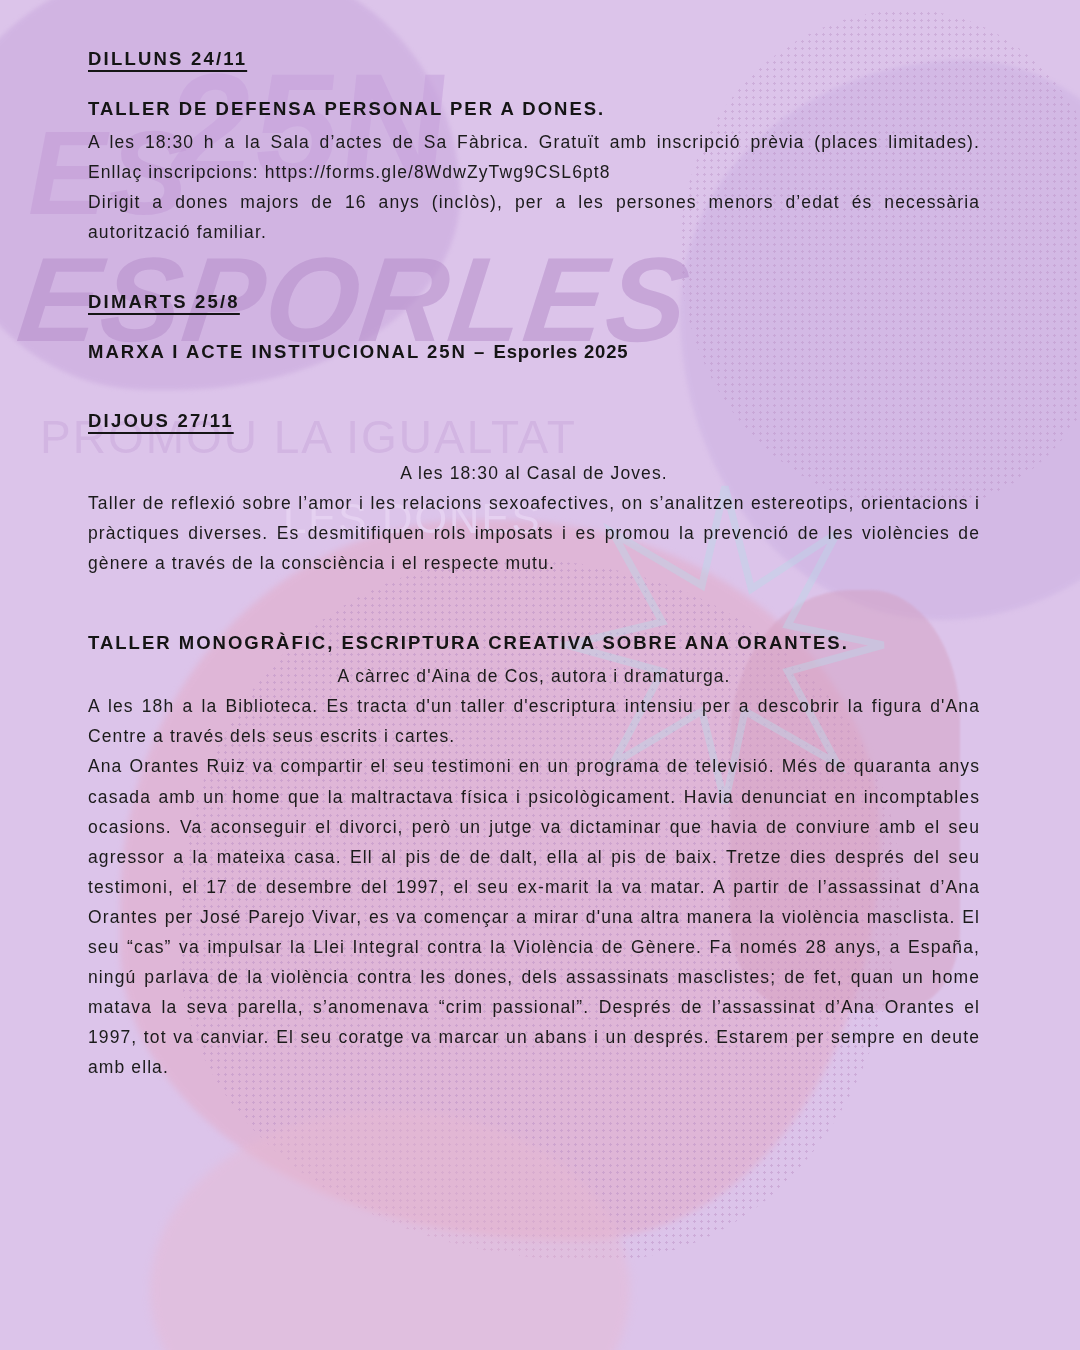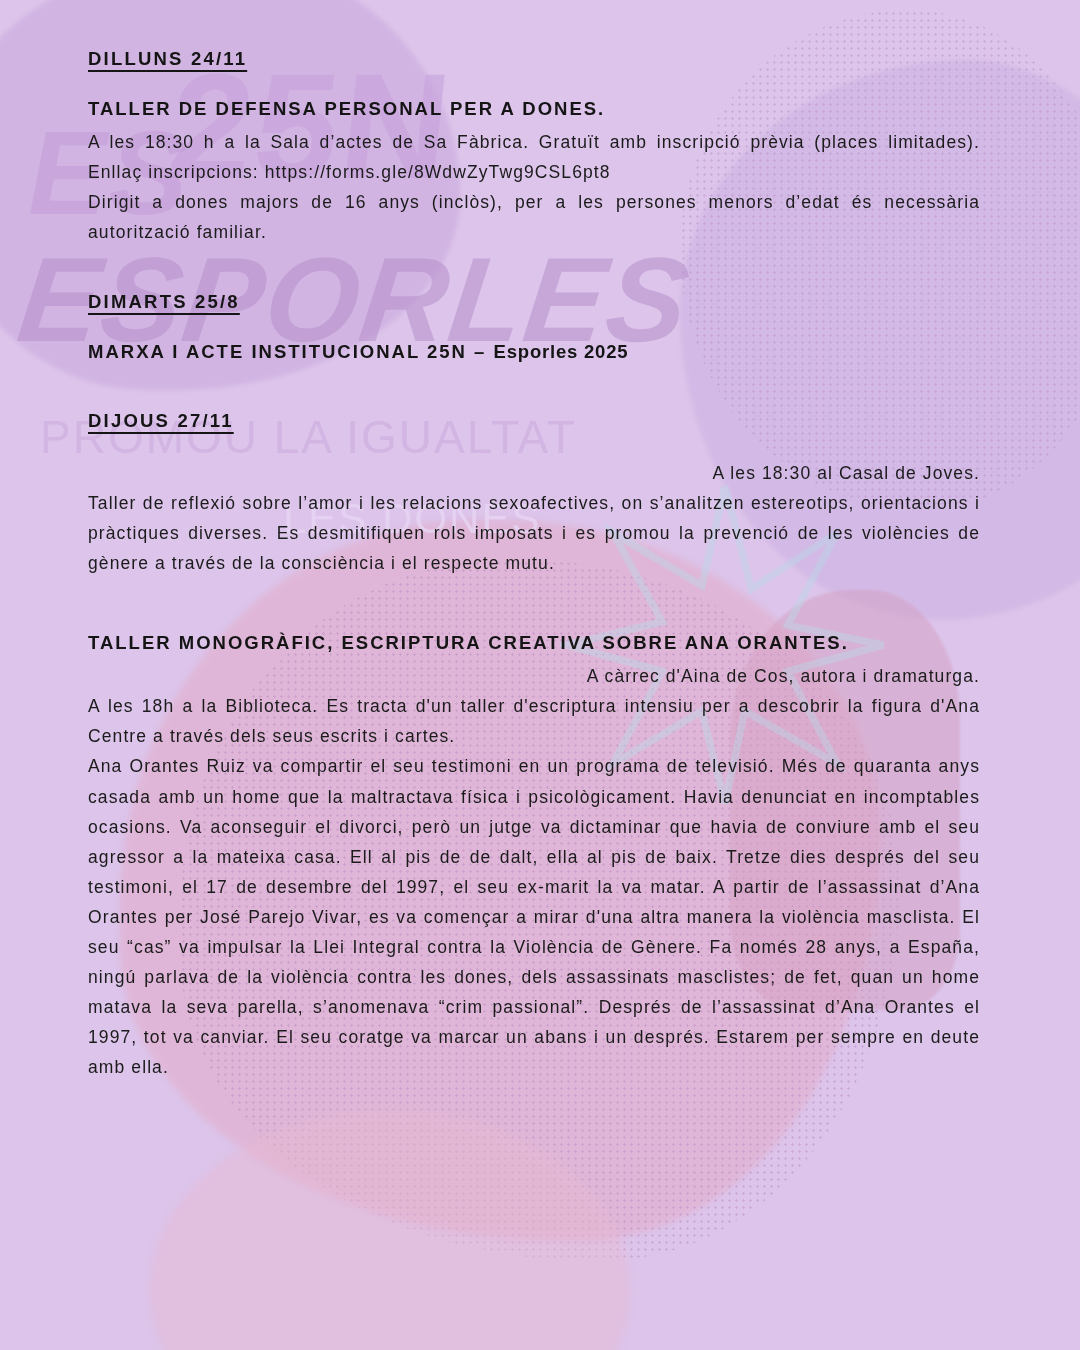--- a/index.html
+++ b/index.html
@@ -175,21 +175,21 @@
     letter-spacing: .8px;
   }
   .para {
     font-size: 17.5px;
     line-height: 1.72;
     letter-spacing: 1.1px;
     color: #1b1b1b;
     margin: 0;
     text-align: justify;
   }
-  .para.nojust { text-align: right; }
+  .para.nojust { text-align: center; }
   .gap-sm { height: 14px; }
   .gap-md { height: 22px; }
 </style>
 </head>
 <body>
 
 <div class="bg-layer">
   <div class="bg-blob-1"></div>
   <div class="bg-blob-3"></div>
   <div class="bg-dots-2"></div>

